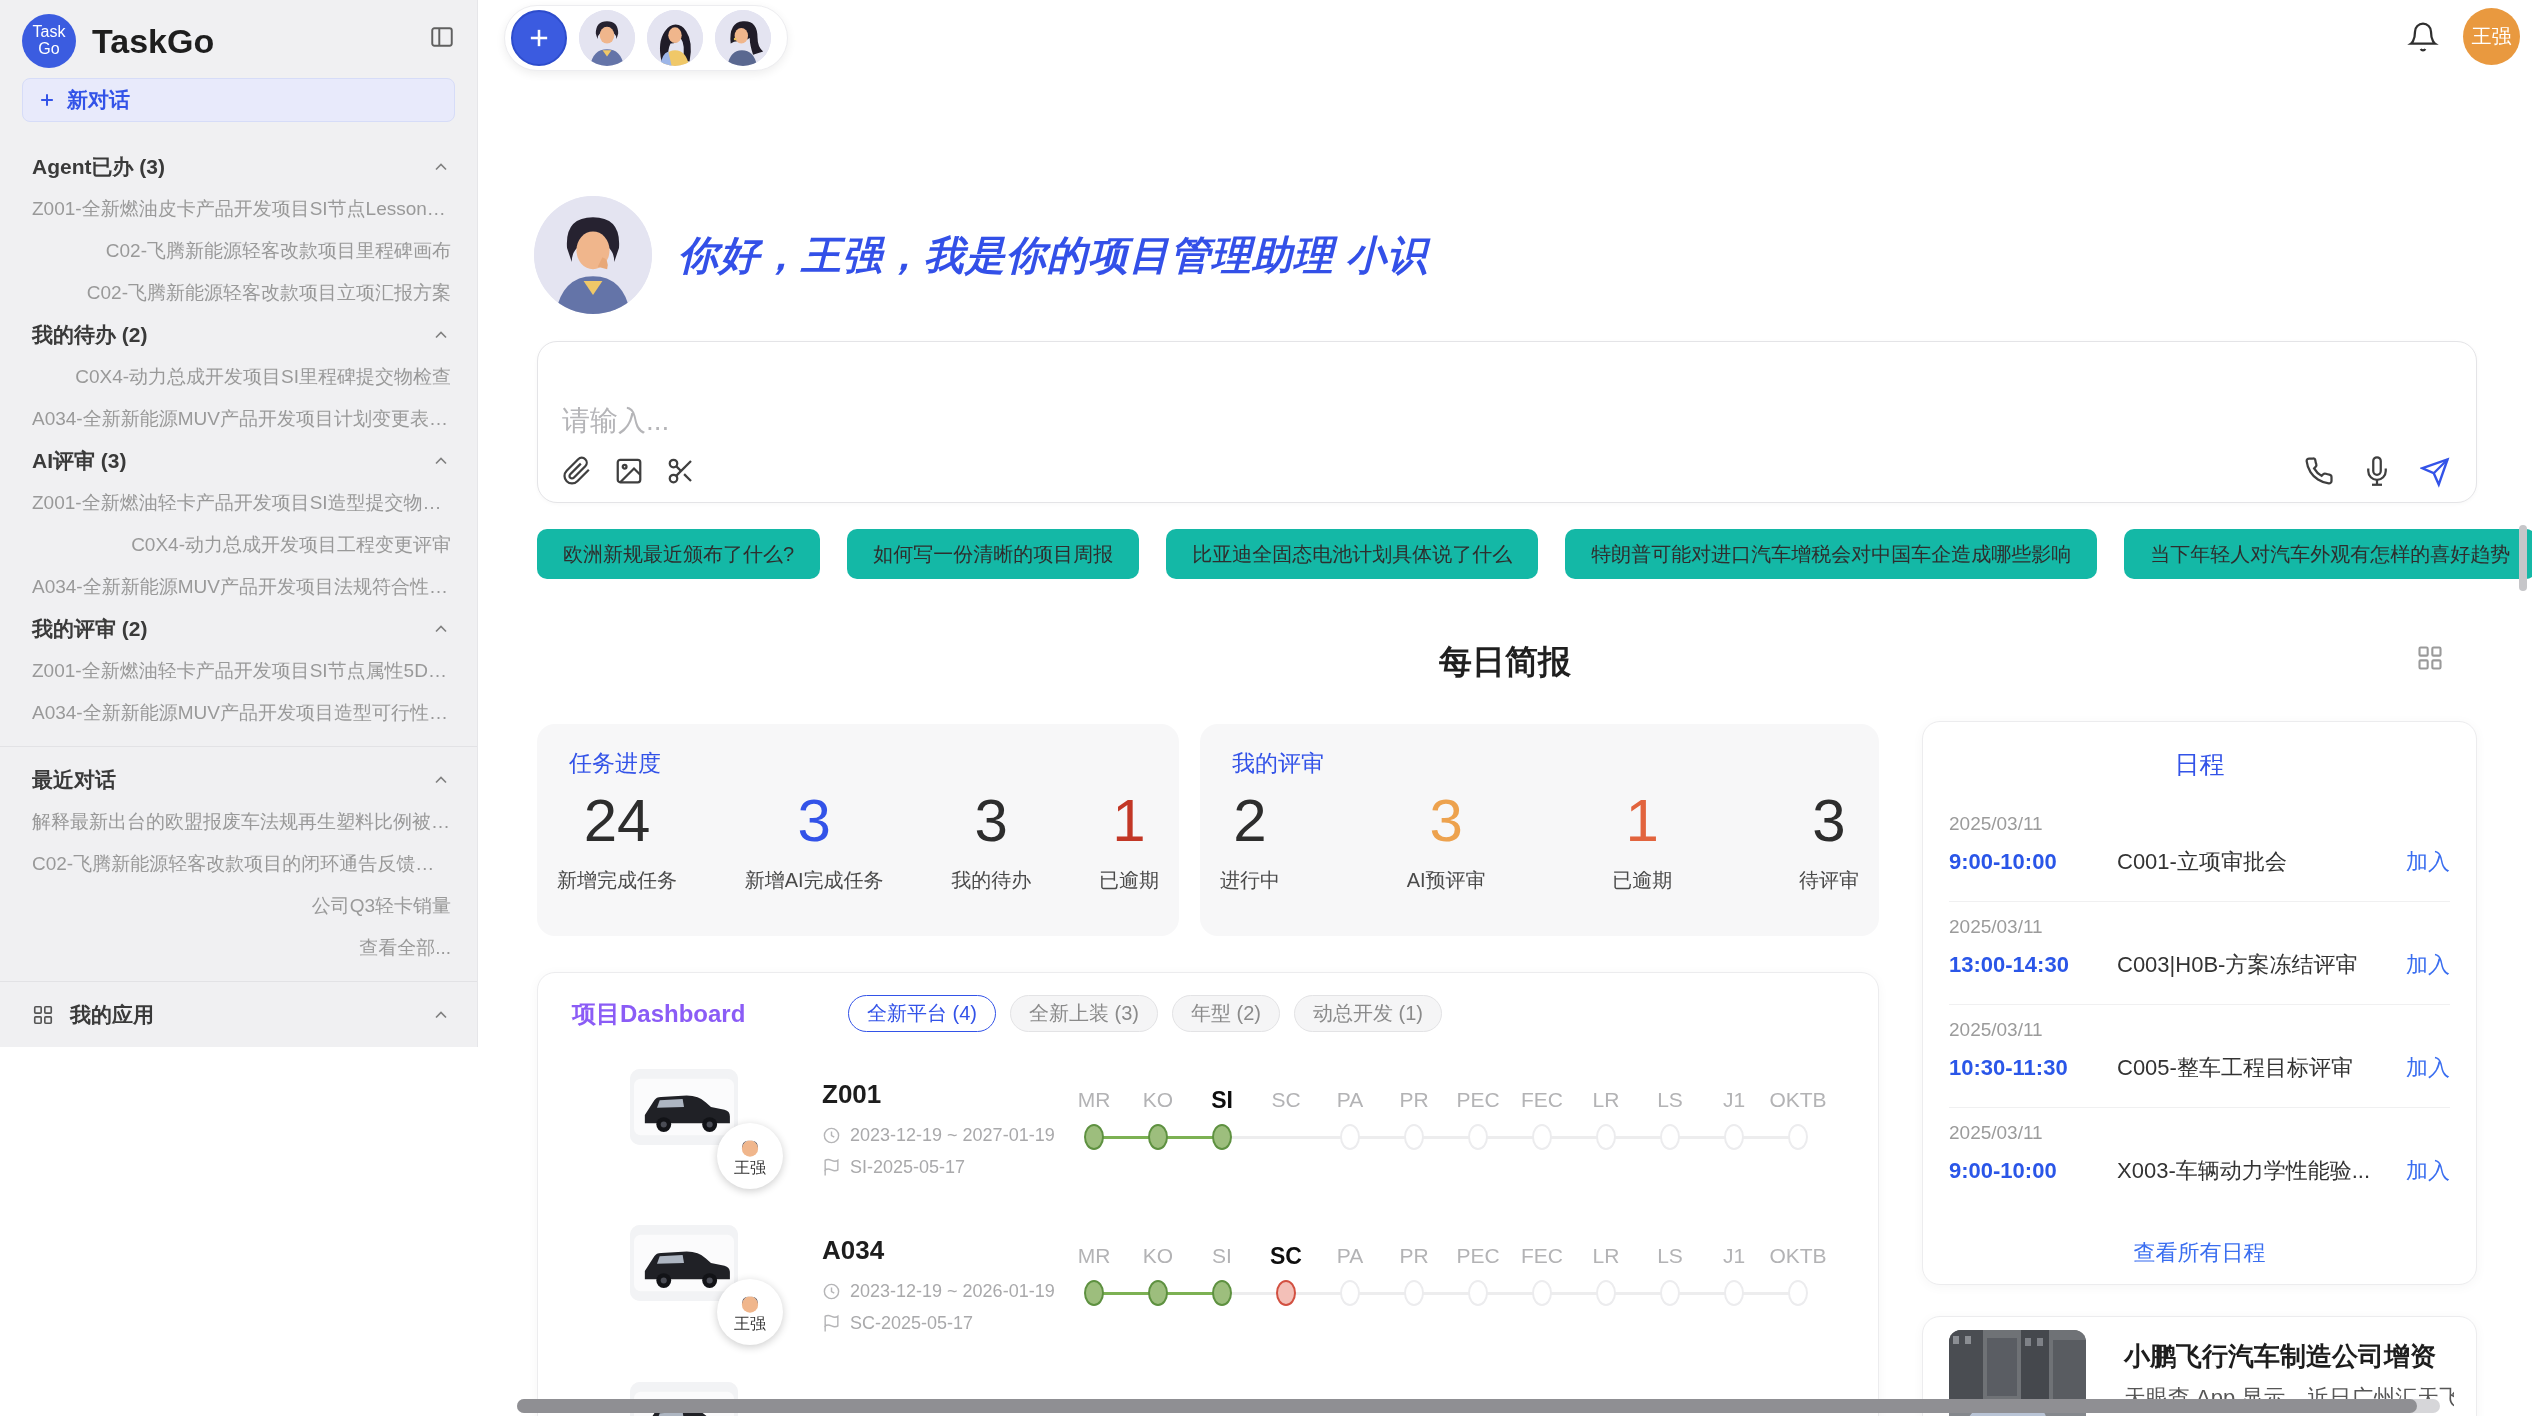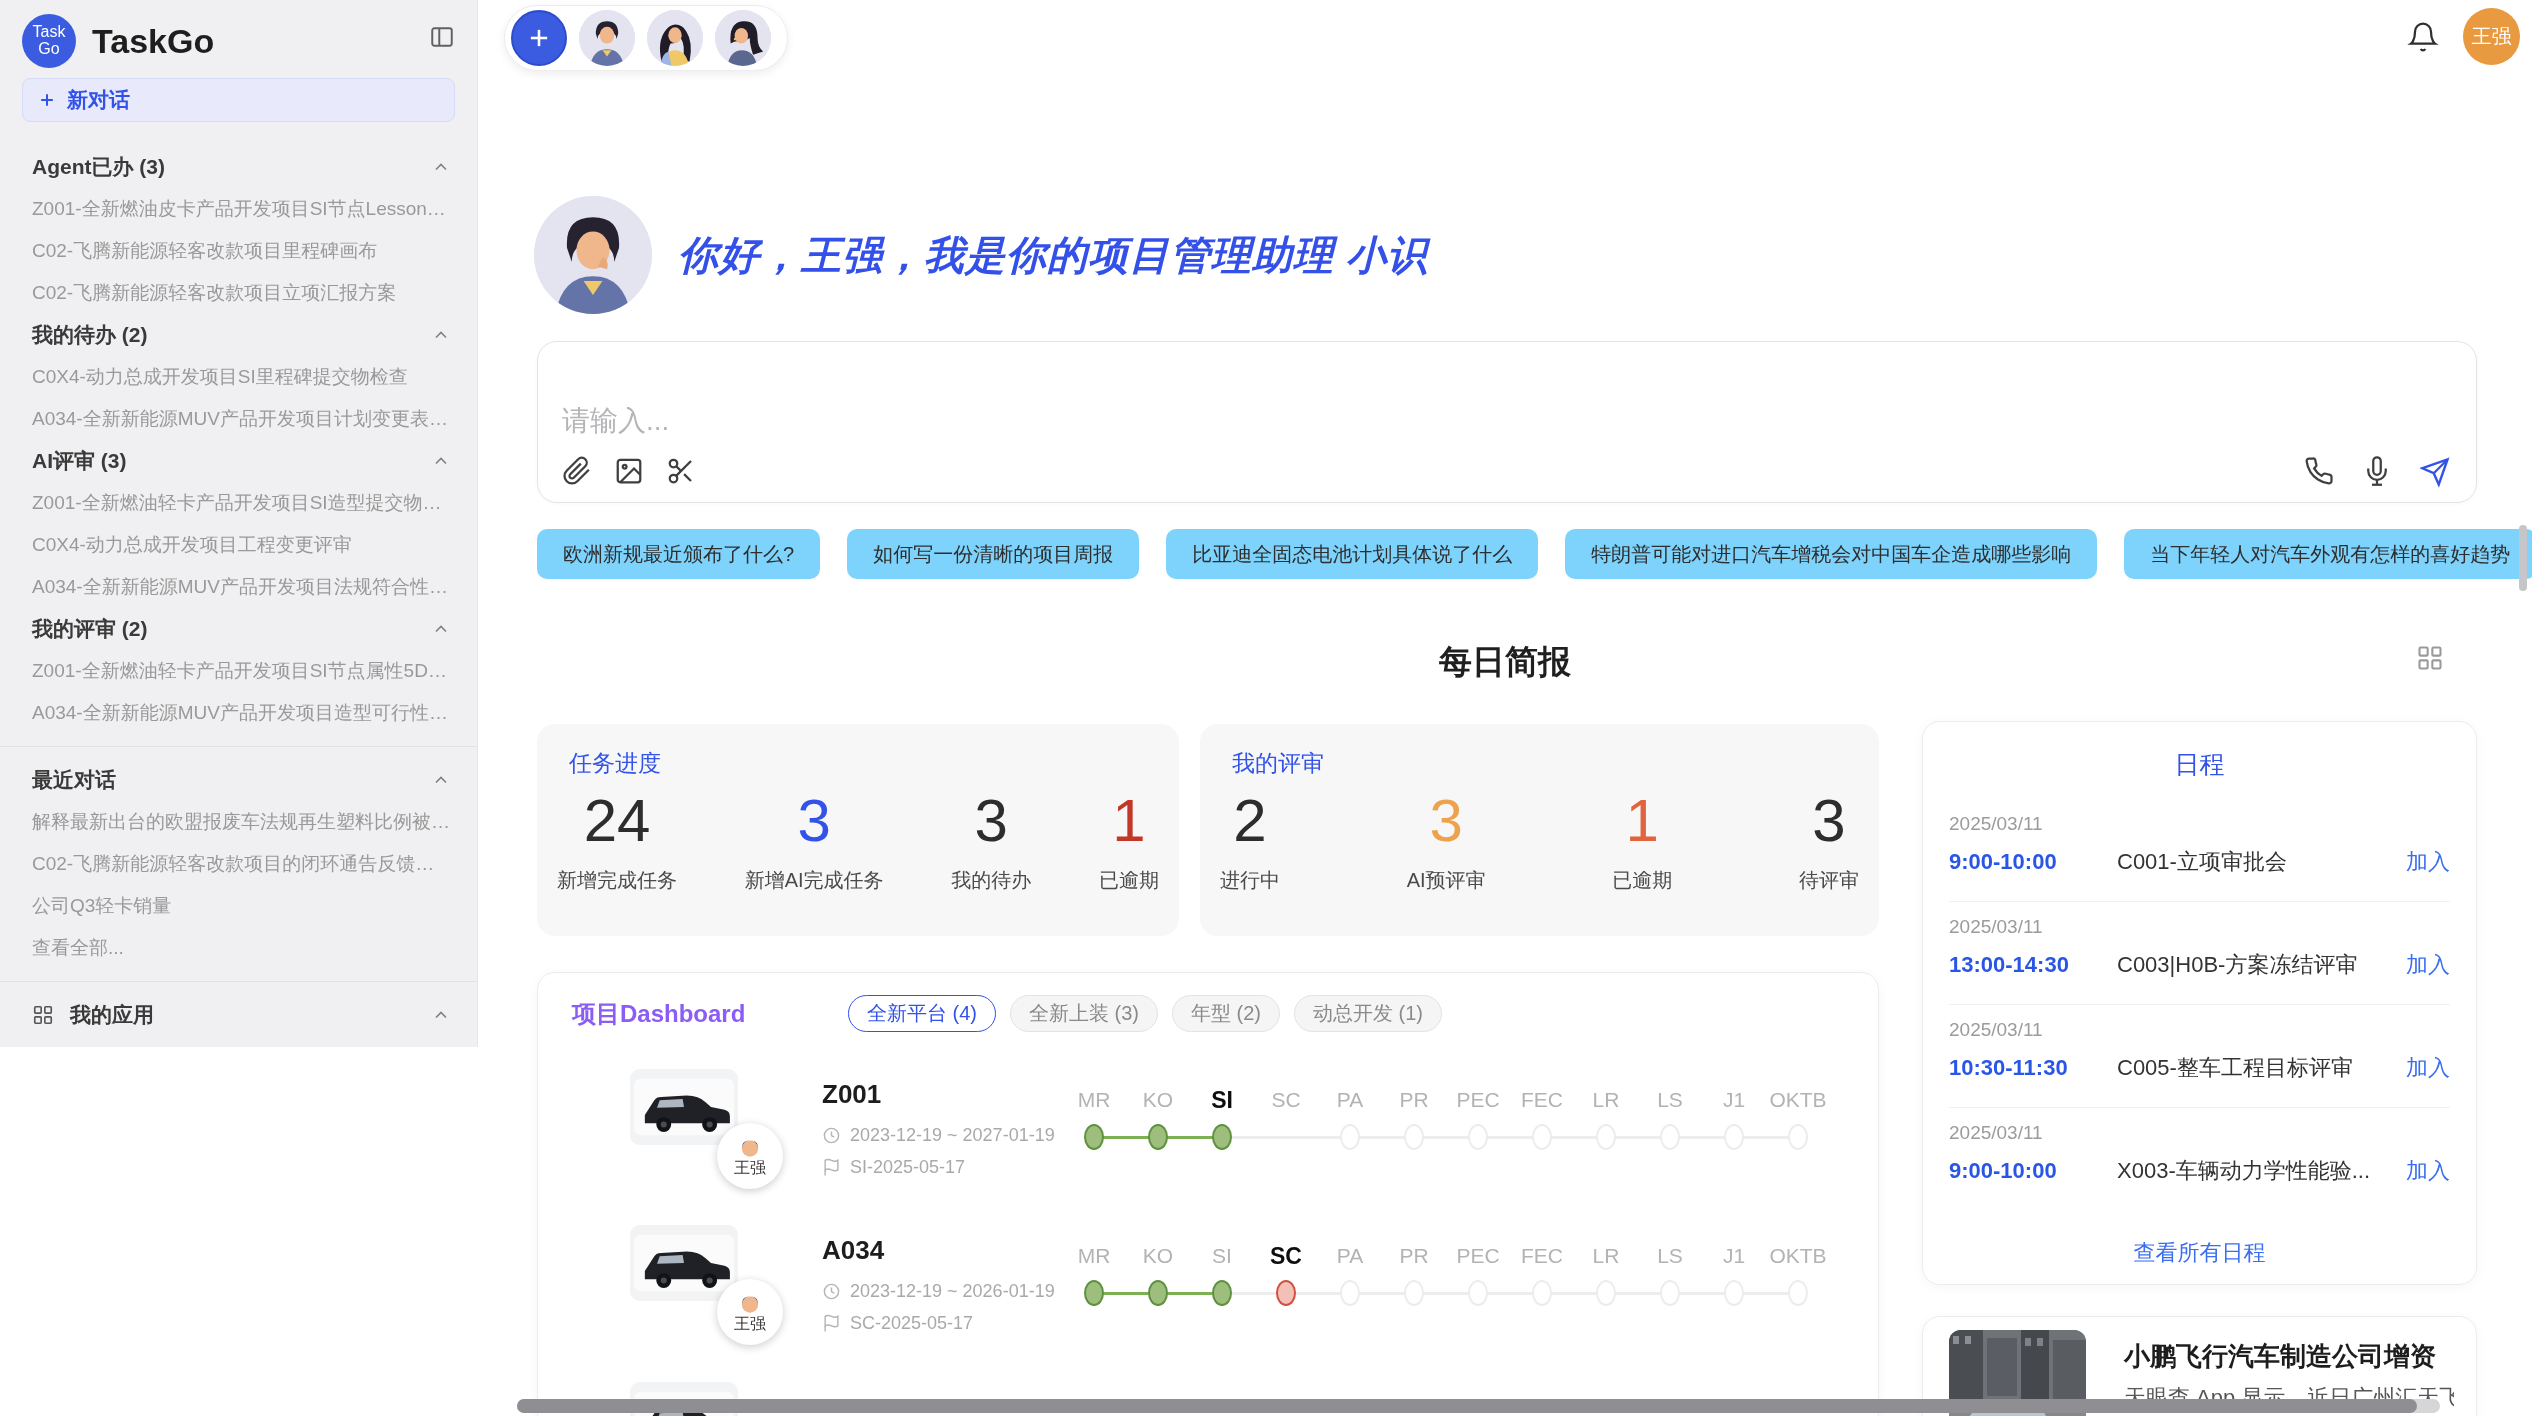--- a/index.html
+++ b/index.html
@@ -11,21 +11,21 @@
   .sidebar { position:absolute; left:0; top:0; width:478px; height:1047px;
     background:#f0f0f2; border-right:1px solid #e6e6e9; overflow:hidden; }
   .side-header { position:relative; padding:12px 24px 0 22px; height:70px; display:flex; align-items:center; gap:16px; }
   .logo-circle { width:54px; height:54px; border-radius:50%; background:#3b5ce0; color:#fff;
     display:flex; flex-direction:column; align-items:center; justify-content:center; line-height:1.05; font-size:16px; }
   .app-title { font-size:34px; font-weight:700; color:#1e1e1e; }
   .collapse-btn { position:absolute; right:22px; top:24px; width:26px; height:26px; cursor:pointer; }
   .new-chat { margin:8px 22px 0; height:44px; border-radius:8px; background:#e8eafb; border:1px solid #d6dcf8;
     display:flex; align-items:center; gap:10px; padding:0 14px; color:#3353e8; font-size:21px; font-weight:600; cursor:pointer; }
   .side-scroll { margin-top:24px; }
-  .side-row { height:42px; display:flex; align-items:center; padding:0 26px 0 32px; }
+  .side-row { height:42px; display:flex; align-items:center; padding:0 26px 0 32px;text-align:right; }
   .sec-head { cursor:pointer; }
   .sec-label { font-size:21px; color:#3a3a3a; font-weight:600; }
   .chev { margin-left:auto; display:flex; align-items:center; }
   .side-item { font-size:19px; color:#999; white-space:nowrap; overflow:hidden; text-overflow:ellipsis; display:block; line-height:42px; cursor:pointer; }
   .side-divider { border-top:1px solid #e2e2e5; margin:12px 0; }
   .icon-row { gap:16px; font-size:20px; color:#3c3c3c; cursor:pointer; }
   .icon-row .row-icon { width:22px; height:22px; flex:0 0 22px; display:flex; }
   .sub-item { padding-left:58px; font-size:19px; color:#9a9a9a; }
 
   
@@ -48,21 +48,21 @@
   .composer { position:absolute; left:59px; top:341px; width:1940px; height:162px; background:#fff;
     border:1px solid #e4e4e7; border-radius:20px; box-shadow:0 1px 4px rgba(0,0,0,.03); }
   .composer textarea { position:absolute; left:24px; top:60px; width:1600px; height:44px; border:none; outline:none;
     resize:none; font-size:28px; font-family:Liberation Sans, sans-serif; color:#333; background:transparent; }
   .composer textarea::placeholder { color:#b5b5b8; }
   .comp-left { position:absolute; left:24px; bottom:16px; display:flex; gap:22px; }
   .comp-right { position:absolute; right:26px; bottom:16px; display:flex; gap:28px; align-items:center; }
   .comp-icon { width:30px; height:30px; cursor:pointer; display:flex; }
 
   .chips { position:absolute; left:59px; top:529px; display:flex; gap:27px; }
-  .chip { height:50px; padding:0 26px; background:#7dd3fc; border:none; border-radius:10px;
+  .chip { height:50px; padding:0 26px; background:#14b8a6; border:none; border-radius:10px;
     font-size:20px; color:#2e2e2e; white-space:nowrap; font-family:inherit; cursor:pointer; }
 
   .brief-head { position:absolute; top:640px; left:0; width:100%; height:40px; }
   .brief-title { text-align:center; font-size:33px; font-weight:700; color:#1f1f1f; }
   .brief-grid { position:absolute; right:88px; top:4px; width:28px; height:28px; cursor:pointer; }
 
   .stat-card { position:absolute; top:724px; height:212px; background:#f7f7f8; border-radius:18px; }
   .card-tasks { left:59px; width:642px; }
   .card-reviews { left:722px; width:679px; }
   .stat-card .card-title { position:absolute; left:32px; top:24px; font-size:23px; color:#3353e8; }

